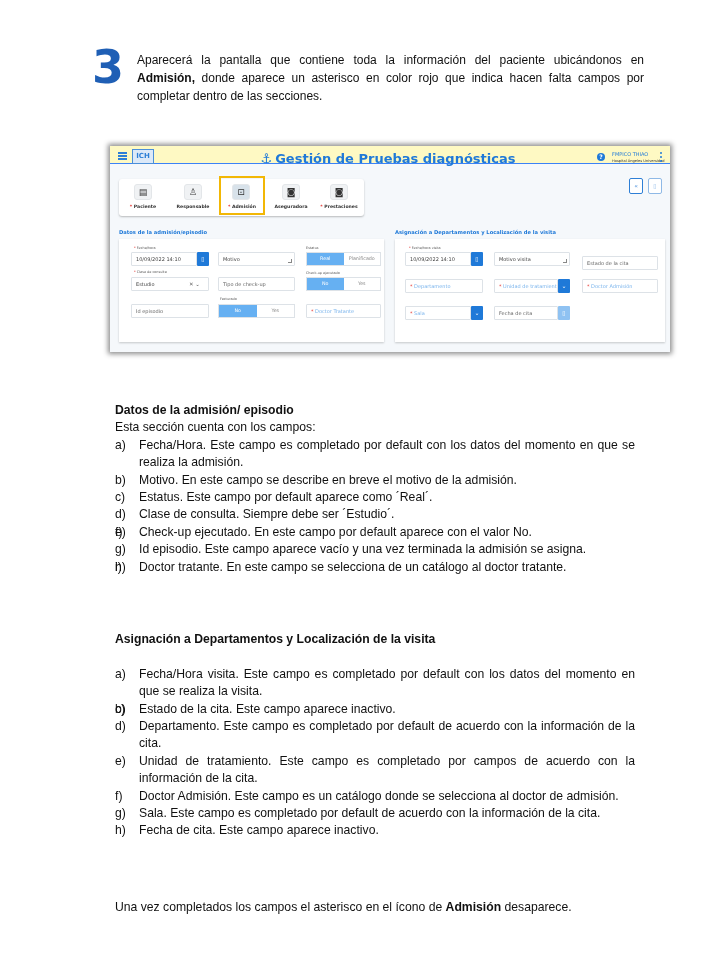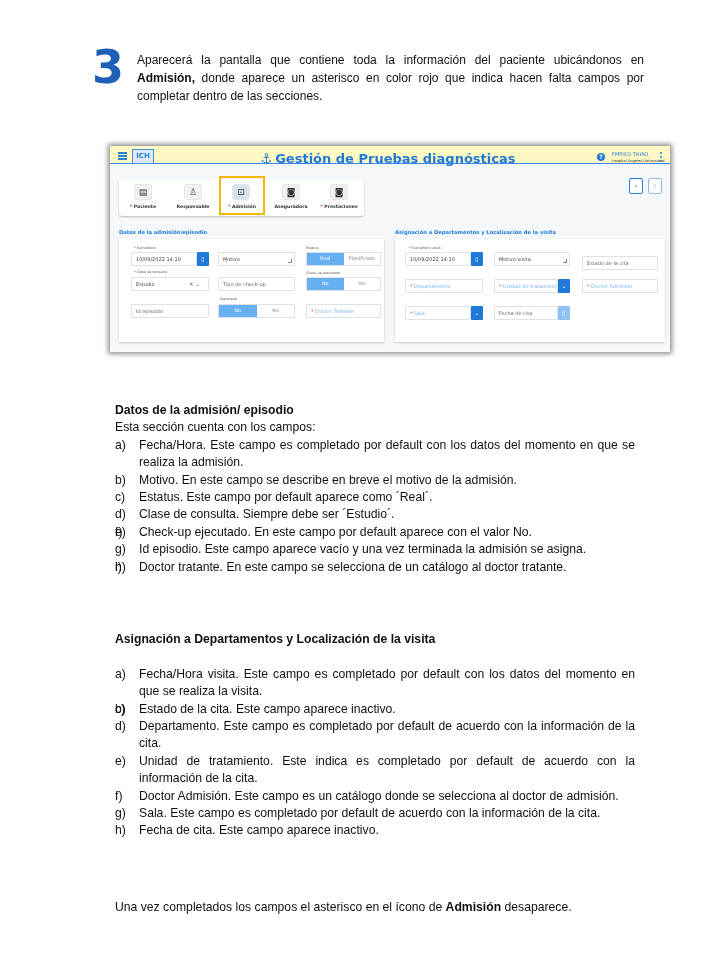--- a/index.html
+++ b/index.html
@@ -182,20 +182,20 @@
 </div>
 
 <div class="body" style="top:599px">
   <div class="h">Asignación a Departamentos y Localización  de la visita</div>
   <div style="height:17.4px"></div>
   <div id="list2">
       <div class="li"><span class="mk">a)</span><span>Fecha/Hora visita. Este campo es completado por default con los datos del momento en que se realiza la visita.</span></div>
       <div class="li"><span class="mk">b)</span></div>
       <div class="li"><span class="mk">c)</span><span>Estado de la cita. Este campo aparece inactivo.</span></div>
       <div class="li"><span class="mk">d)</span><span>Departamento. Este campo es completado por default de acuerdo con la información de la cita.</span></div>
-      <div class="li"><span class="mk">e)</span><span>Unidad de tratamiento. Este indica es completado por default de acuerdo con la información de la cita.</span></div>
+      <div class="li"><span class="mk">e)</span><span>Unidad de tratamiento. Este campo es completado por campos de acuerdo con la información de la cita.</span></div>
       <div class="li"><span class="mk">f)</span><span>Doctor Admisión.  Este campo es un catálogo donde se selecciona al doctor de admisión.</span></div>
       <div class="li"><span class="mk">g)</span><span>Sala. Este campo es completado por default de acuerdo con la información de la cita.</span></div>
       <div class="li"><span class="mk">h)</span><span>Fecha de cita. Este campo aparece inactivo.</span></div>
     </div>
 </div>
 
 <div class="body" style="top:899px"><span>Una vez completados los campos el asterisco en el ícono de </span><b>Admisión</b><span>  desaparece.</span></div>
 
 </body></html>

